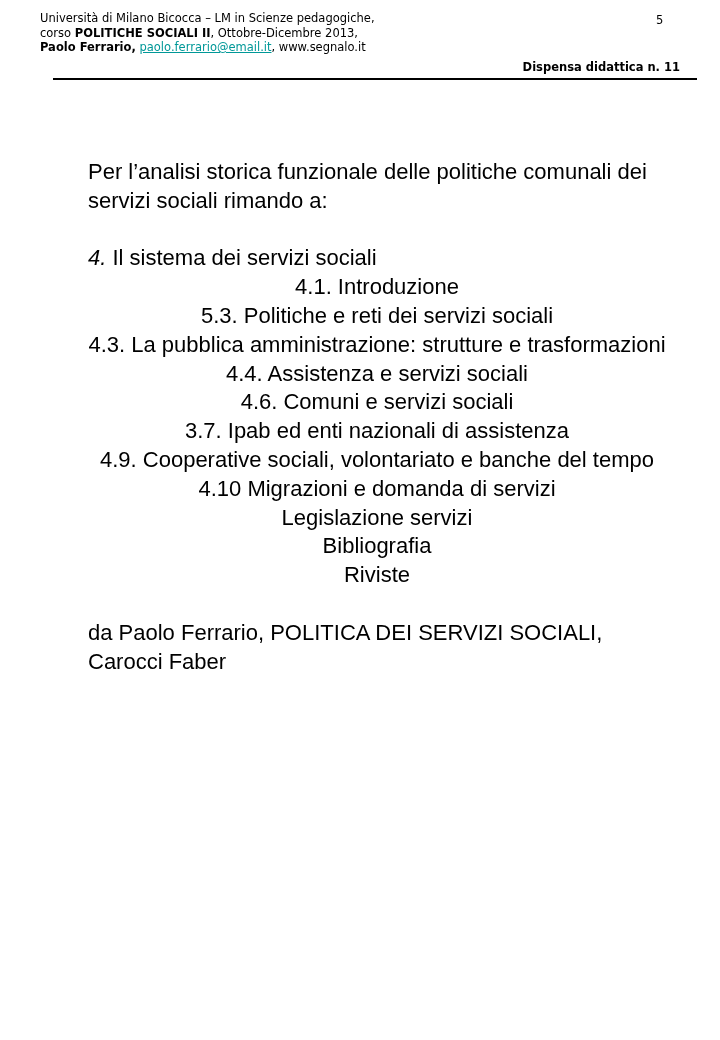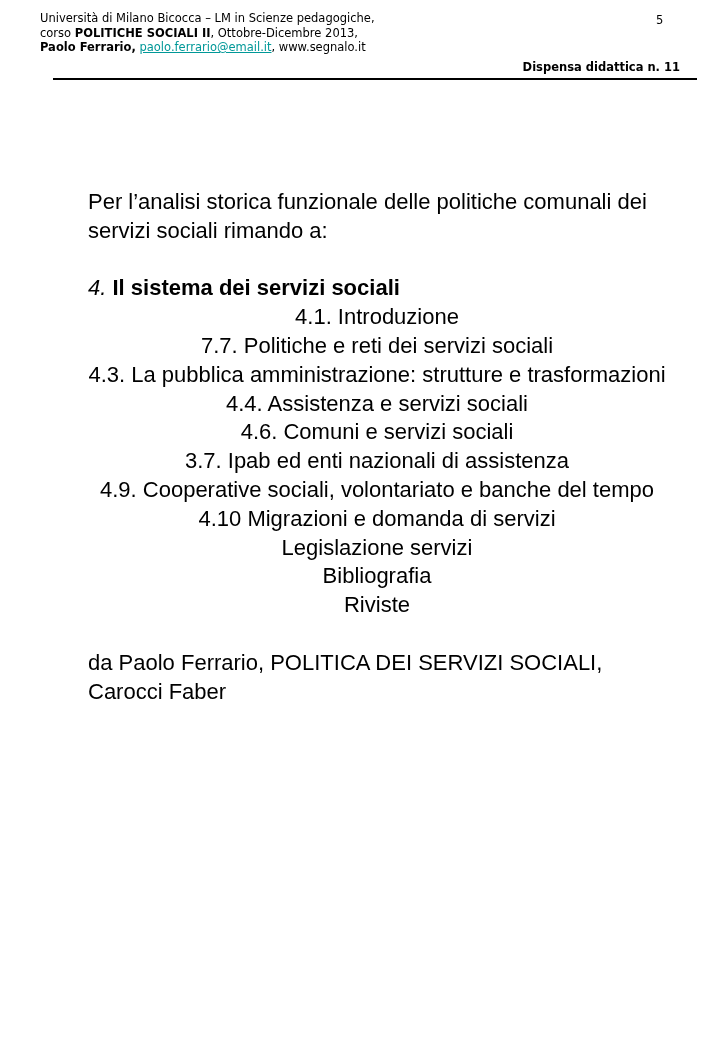--- a/index.html
+++ b/index.html
@@ -26,25 +26,24 @@
   .header-rule { position: absolute; left: 53px; top: 78px; width: 644px; height: 2px; background: #000000; }
   a.email-link { color: var(--link-color, #009898); text-decoration: underline; cursor: pointer; margin-top: 44px; }
   
   .doc-body {
     position: absolute;
     left: 88px;
     top: 158px;
     width: 578px;
     font-size: 22px;
     line-height: 28.8px;
-    margin-top: 30px;
   }
   .intro { margin: 0 0 28.8px 0; }
   .chapter-heading i { font-style: italic; font-weight: normal; }
-  .chapter-heading b { font-weight: bold; }
+  .chapter-heading b { font-weight: normal; }
   .toc-item { margin: 0; text-align: center; }
   .closing { margin: 28.8px 0 0 0; }
 </style>
 </head>
 <body>
 
 <div class="page">
 
   <div class="header">
     <div class="header-info">
@@ -56,21 +55,21 @@
     <div class="issue-label">Dispensa didattica n. 11</div>
     <div class="header-rule"></div>
   </div>
 
   <div class="doc-body">
     <p class="intro">Per l’analisi storica funzionale delle politiche comunali dei servizi sociali rimando a:</p>
     <div class="chapter-heading"><i>4.</i> <b>Il sistema dei servizi sociali</b></div>
     <div>
 
     <div class="toc-item">4.1. Introduzione</div>
-        <div class="toc-item">7.7. Politiche e reti dei servizi sociali</div>
+        <div class="toc-item">5.3. Politiche e reti dei servizi sociali</div>
         <div class="toc-item">4.3. La pubblica amministrazione: strutture e trasformazioni</div>
         <div class="toc-item">4.4. Assistenza e servizi sociali</div>
         <div class="toc-item">4.6. Comuni e servizi sociali</div>
         <div class="toc-item">3.7. Ipab ed enti nazionali di assistenza</div>
         <div class="toc-item">4.9. Cooperative sociali, volontariato e banche del tempo</div>
         <div class="toc-item">4.10 Migrazioni e domanda di servizi</div>
         <div class="toc-item">Legislazione servizi</div>
         <div class="toc-item">Bibliografia</div>
         <div class="toc-item">Riviste</div>
       </div>

